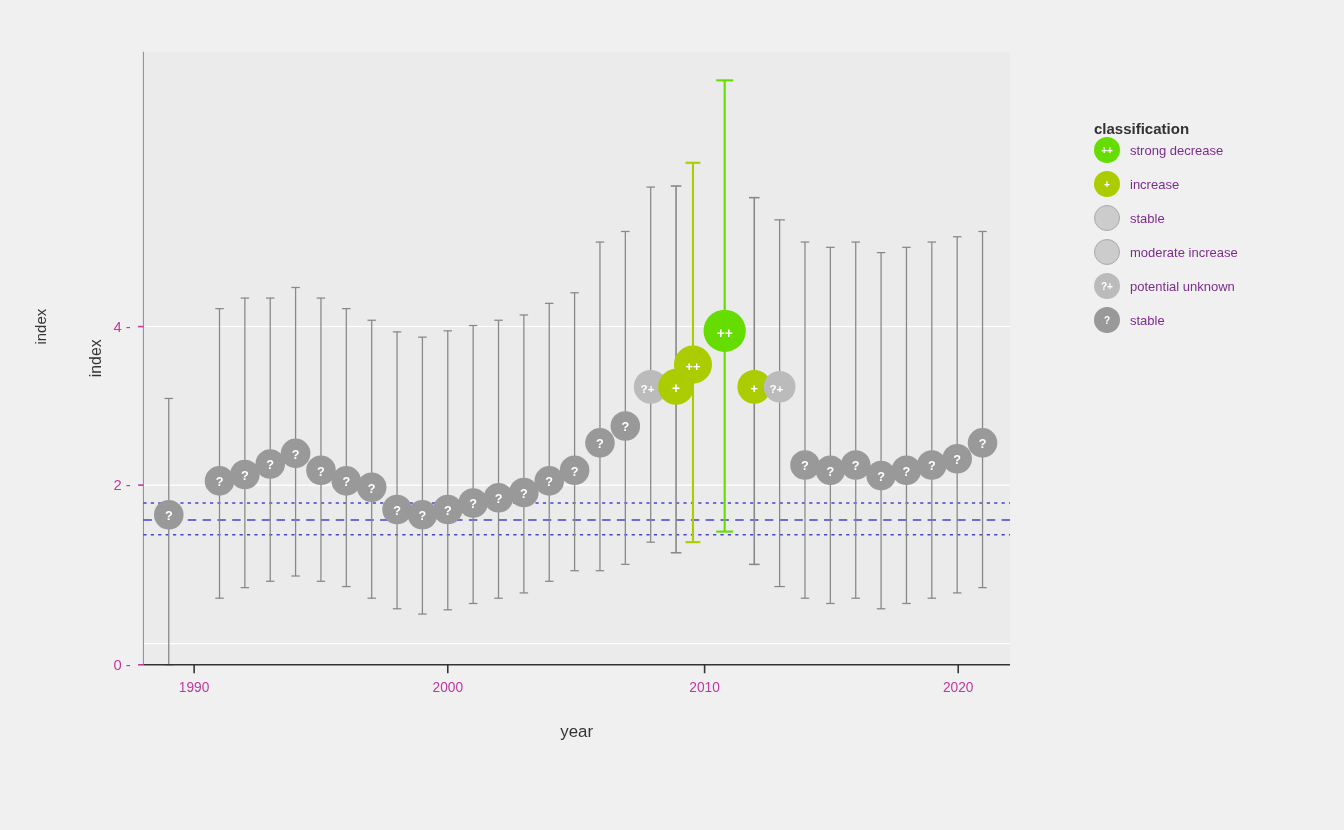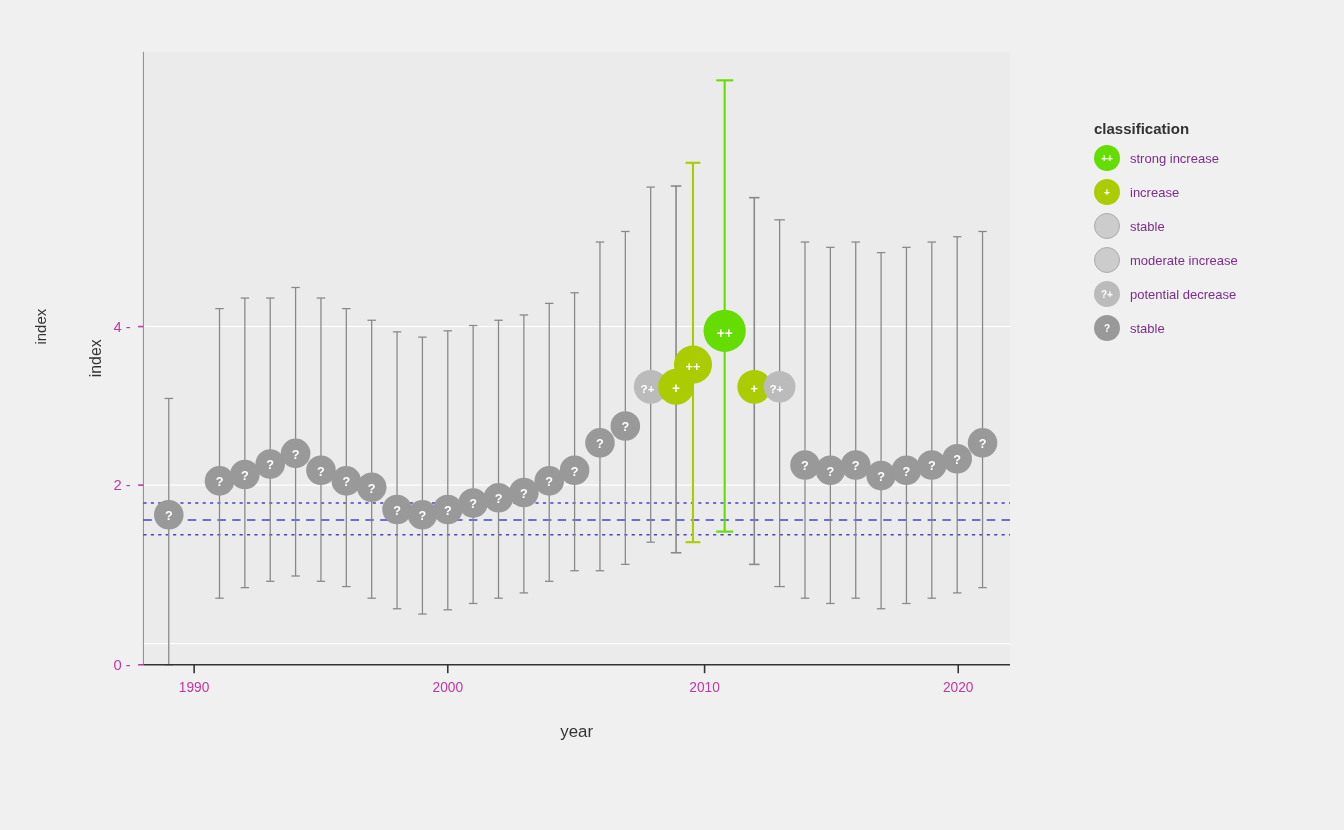--- a/index.html
+++ b/index.html
@@ -30,21 +30,21 @@
       padding: 20px 20px 20px 10px;
       display: flex;
       flex-direction: column;
       justify-content: flex-start;
       padding-top: 120px;
     }
     .legend-title {
       font-size: 15px;
       font-weight: bold;
       color: #333;
-      margin-bottom: 8px;
+      margin-bottom: 0;
     }
     .legend-item {
       display: flex;
       align-items: center;
       margin-bottom: 8px;
     }
     .legend-circle {
       width: 26px;
       height: 26px;
       border-radius: 50%;
@@ -315,36 +315,36 @@
 
       <text x="470" y="668" text-anchor="middle" fill="#333" font-size="16">year</text>
     </svg>
   </div>
 
   <div class="legend-area">
     <div class="legend-title">classification</div>
 
     <div class="legend-item">
       <div class="legend-circle" style="background:#66dd00;">++</div>
-      <span class="legend-label">strong increase</span>
+      <span class="legend-label">strong decrease</span>
     </div>
     <div class="legend-item">
       <div class="legend-circle" style="background:#aacc00;">+</div>
       <span class="legend-label">increase</span>
     </div>
     <div class="legend-item">
       <div class="legend-circle" style="background:#cccccc; border:1px solid #aaa;"></div>
       <span class="legend-label">stable</span>
     </div>
     <div class="legend-item">
       <div class="legend-circle" style="background:#cccccc; border:1px solid #aaa;"></div>
       <span class="legend-label">moderate increase</span>
     </div>
     <div class="legend-item">
       <div class="legend-circle" style="background:#bbbbbb;">?+</div>
-      <span class="legend-label">potential decrease</span>
+      <span class="legend-label">potential unknown</span>
     </div>
     <div class="legend-item">
       <div class="legend-circle" style="background:#999999;">?</div>
       <span class="legend-label">stable</span>
     </div>
   </div>
 </div>
 
 </body></html>

